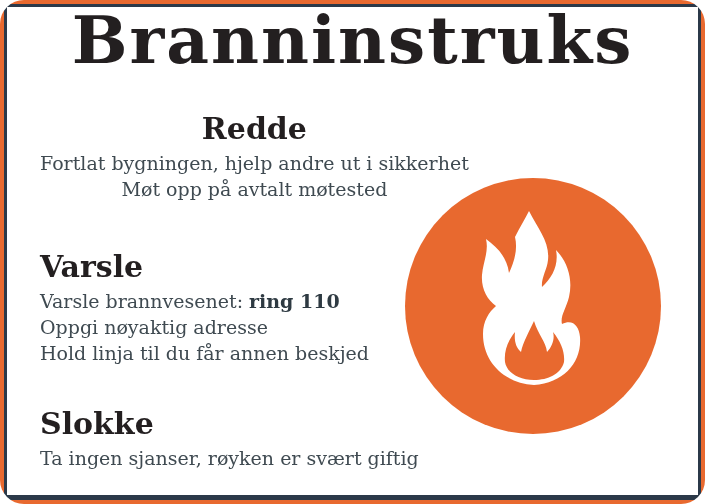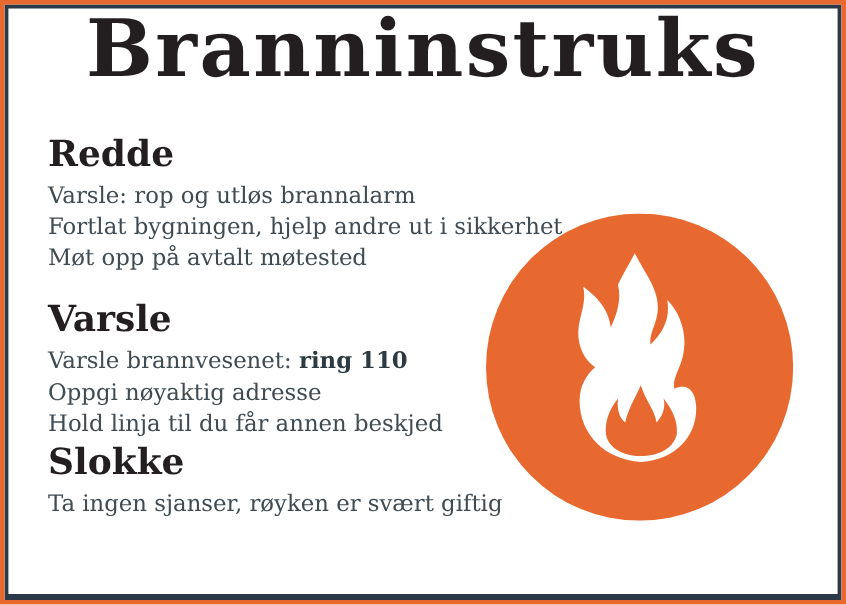--- a/index.html
+++ b/index.html
@@ -7,20 +7,21 @@
     padding: 0;
     background: #ffffff;
     font-family: "DejaVu Serif", serif;
   }
   .stage {
     position: relative;
     width: 705px;
     height: 504px;
     overflow: hidden;
     background: #ffffff;
+    border-radius: 24px;
   }
   .poster {
     position: absolute;
     inset: 0;
     box-sizing: border-box;
     border: 4px solid #E8692F;
     background: #ffffff;
   }
   .inner {
     position: absolute;
@@ -57,44 +58,43 @@
   .section p {
     margin: 0;
     font-size: 19px;
     line-height: 26px;
     color: #3F4A51;
   }
   .section p strong {
     color: #2E3A42;
     font-weight: bold;
   }
-  .sec-redde  { top: 106px; }
+  .sec-redde  { top: 106px; text-align: center; }
   .sec-varsle { top: 244px; }
-  .sec-slokke { top: 363px; }
+  .sec-slokke { top: 401px; }
   .fire-badge {
     position: absolute;
     left: 398px;
     top: 171px;
     width: 256px;
     height: 256px;
   }
   .fire-badge svg { display: block; width: 100%; height: 100%; }
 </style>
 </head>
 <body>
 
 <div class="stage">
   <div class="poster">
     <div class="inner">
 
       <h1 class="title">Branninstruks</h1>
 
       <section class="section sec-redde">
         <h2>Redde</h2>
-        <p>Varsle: rop og utløs brannalarm</p>
         <p>Fortlat bygningen, hjelp andre ut i sikkerhet</p>
         <p>Møt opp på avtalt møtested</p>
       </section>
 
       <section class="section sec-varsle">
         <h2>Varsle</h2>
         <p><span>Varsle brannvesenet: </span><strong>ring 110</strong></p>
         <p>Oppgi nøyaktig adresse</p>
         <p>Hold linja til du får annen beskjed</p>
       </section>

